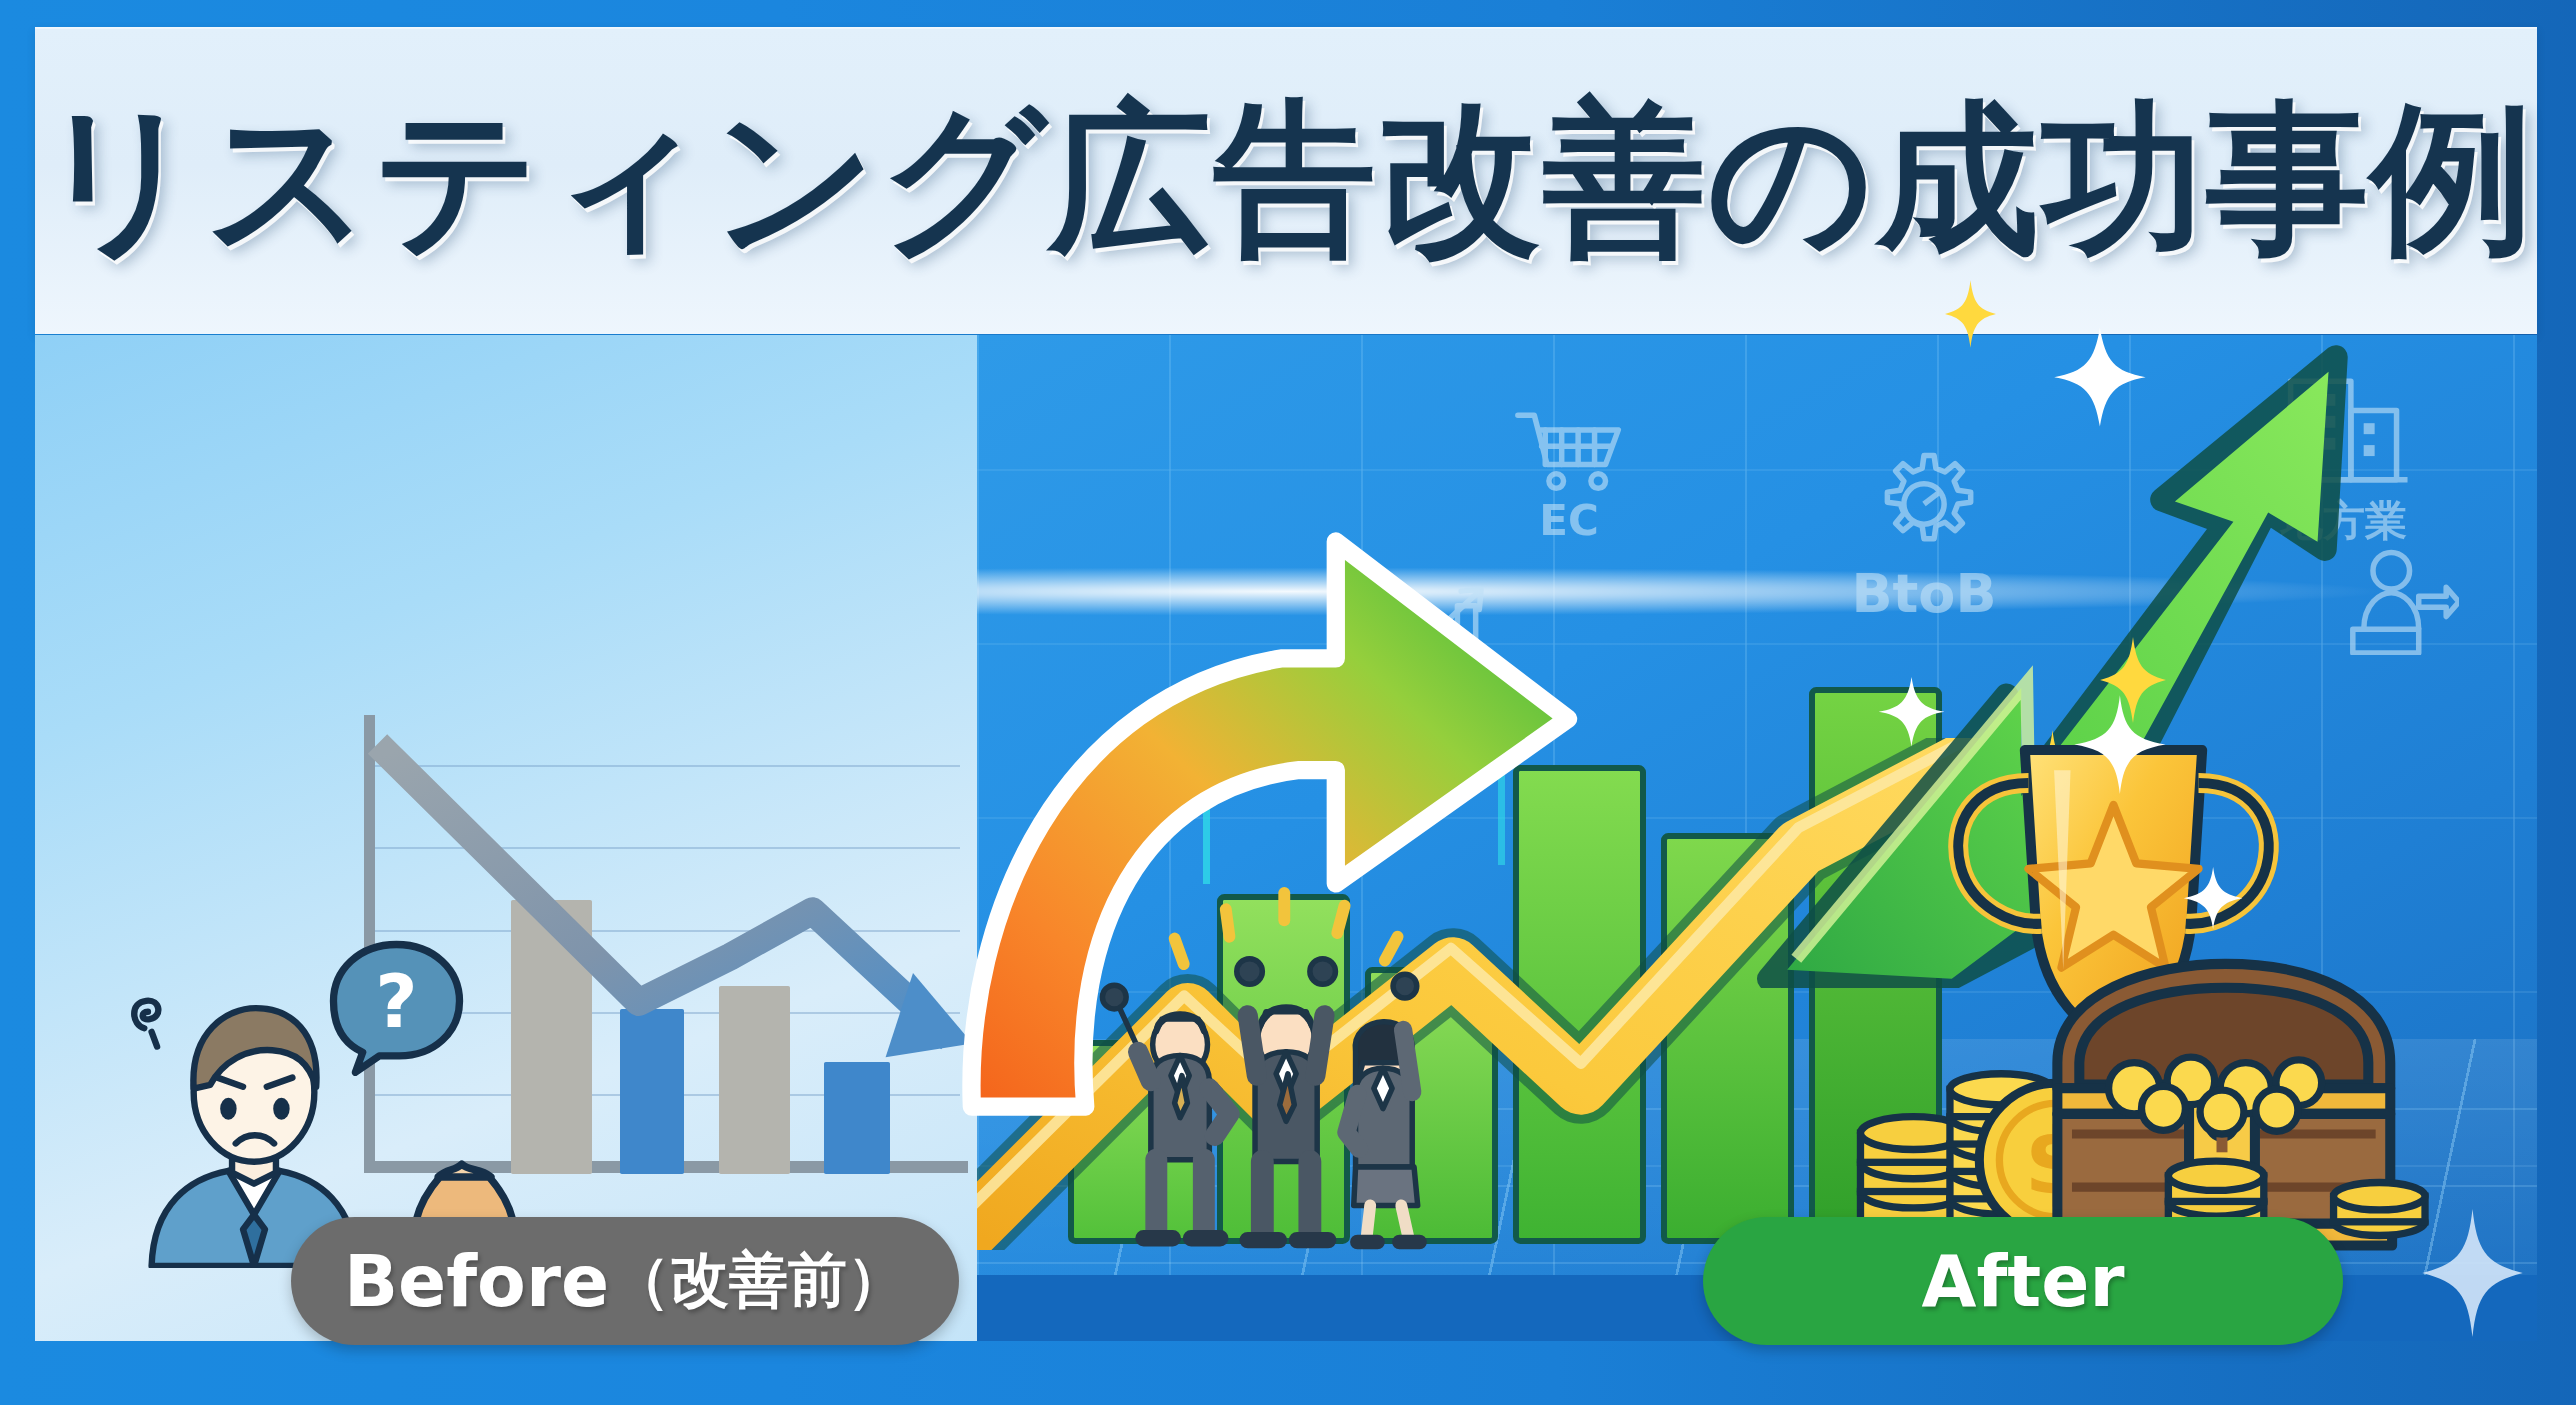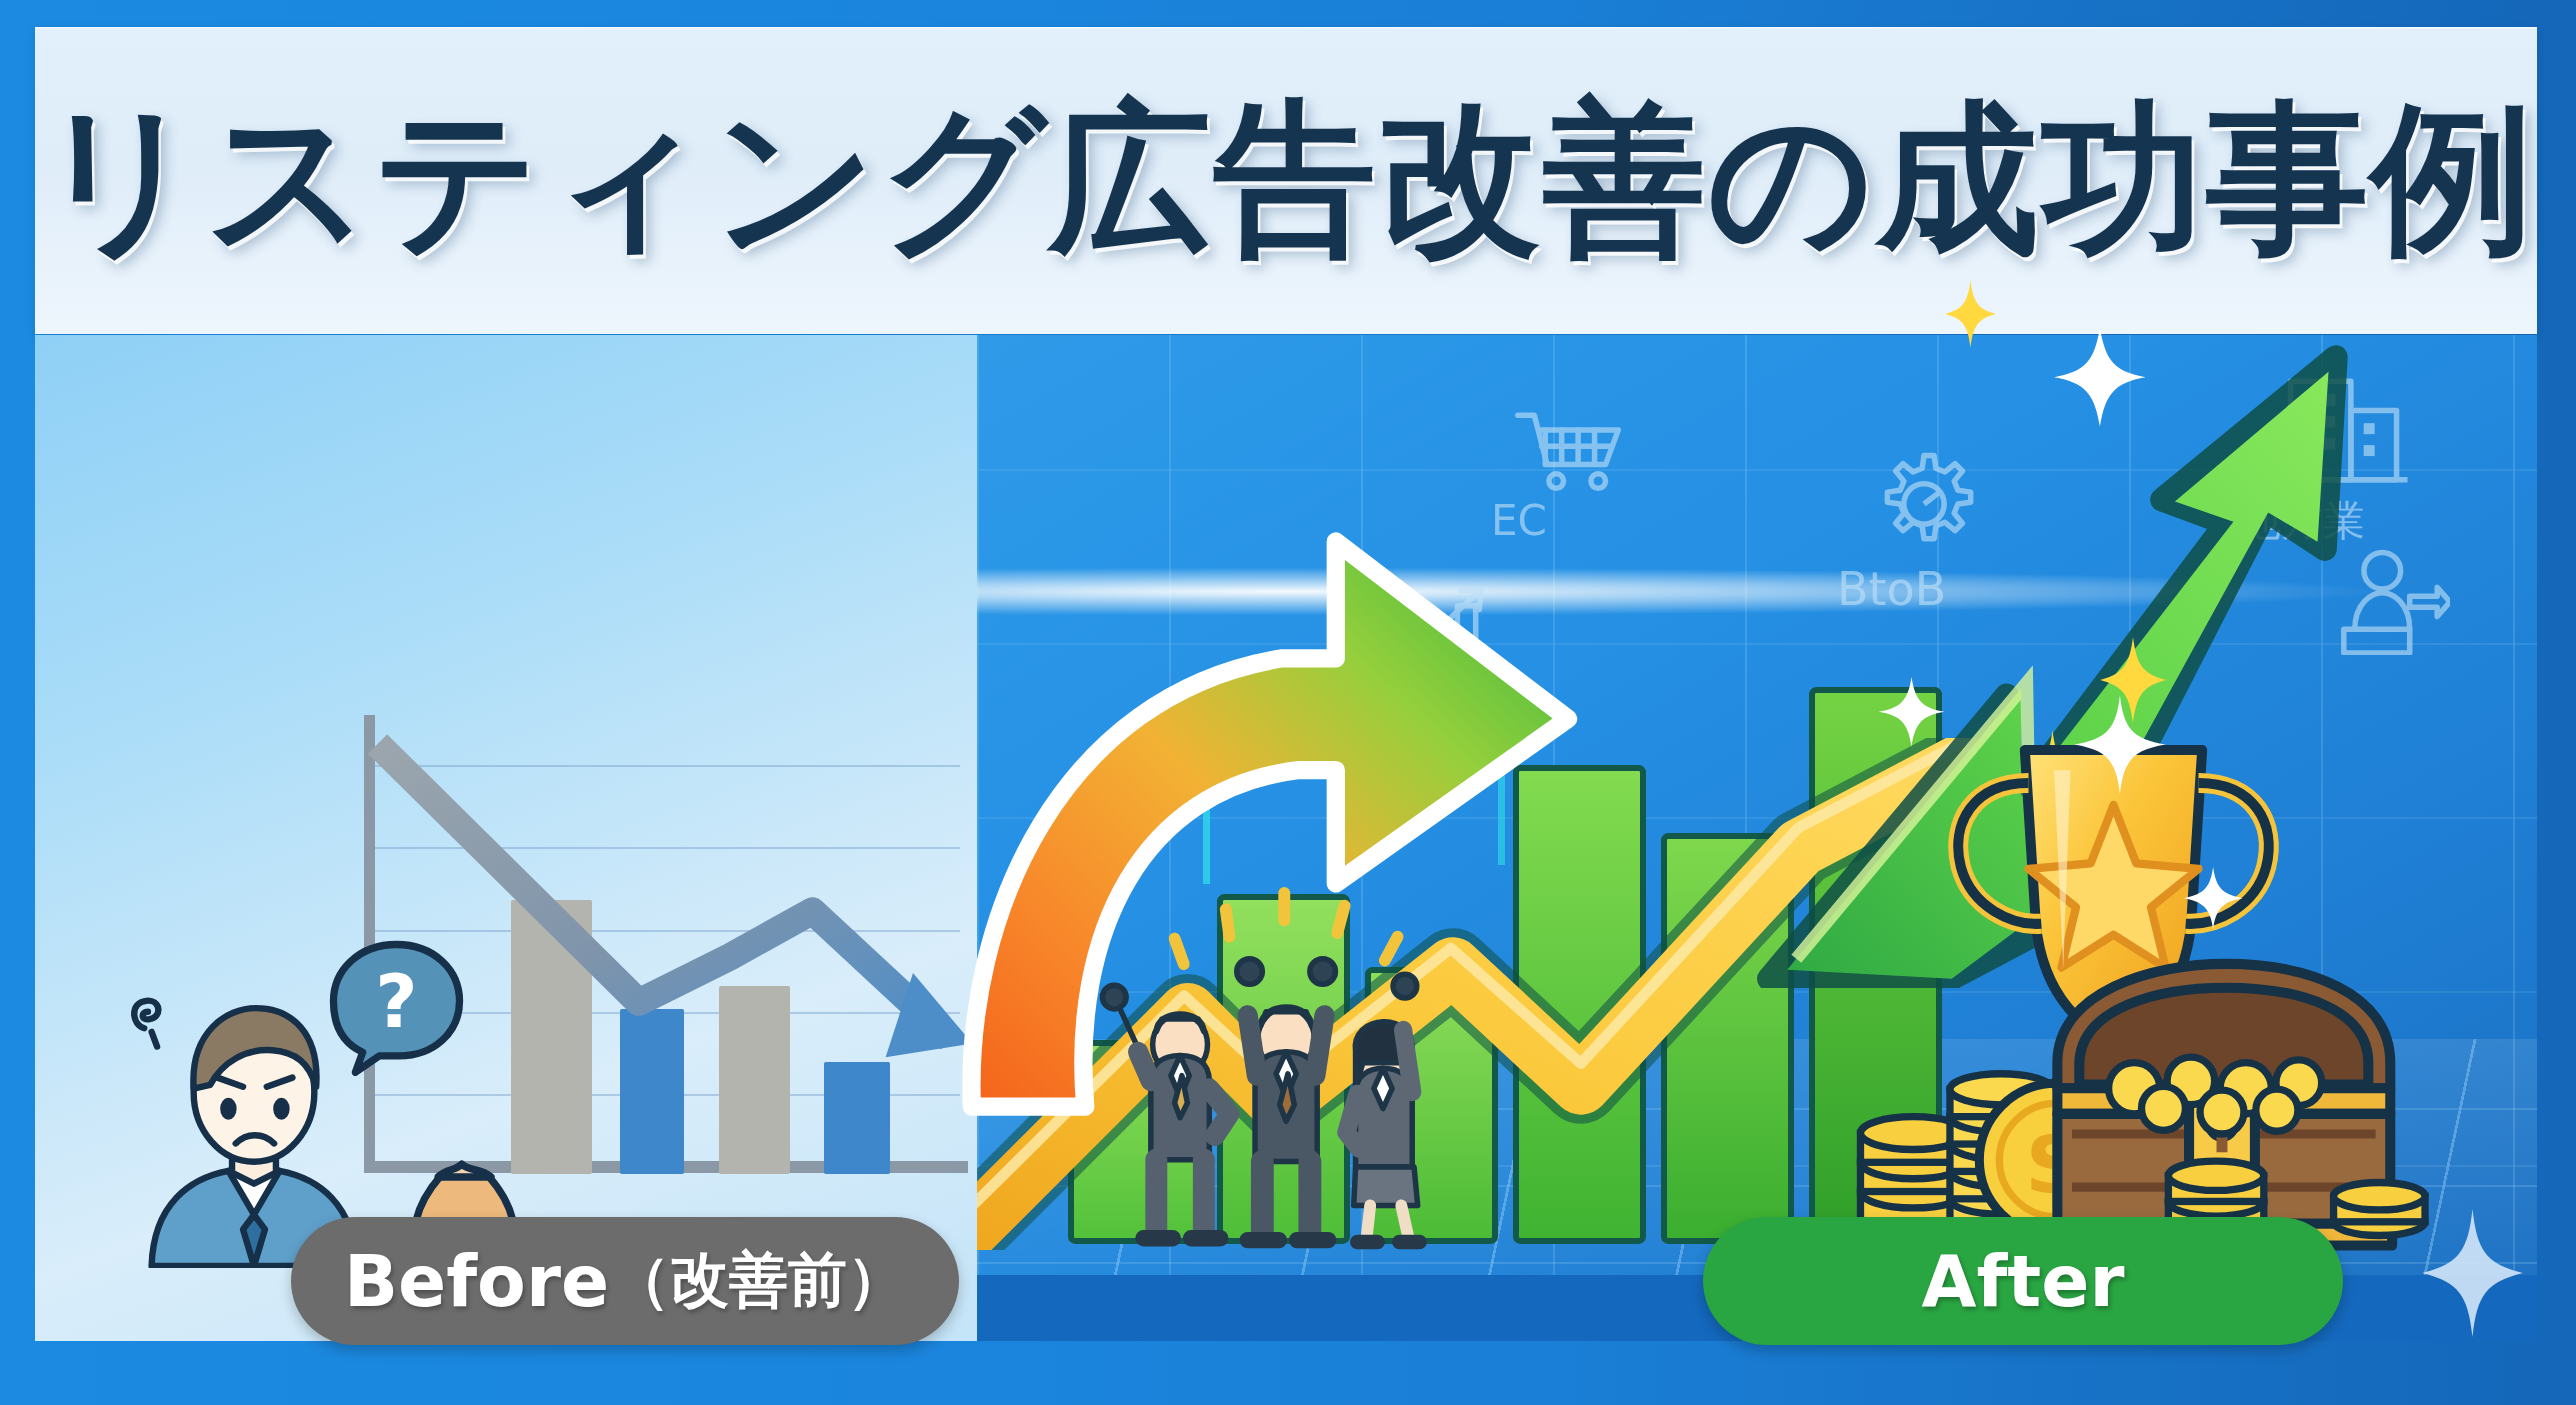--- a/index.html
+++ b/index.html
@@ -51,22 +51,22 @@
   .down-line{position:absolute;left:302px;top:393px;width:640px;height:439px;}
 
   
   .person{position:absolute;left:91px;top:640px;width:256px;height:293px;}
   .bubble{position:absolute;left:293px;top:604px;width:137px;height:137px;}
   .moneybag{position:absolute;left:361px;top:805px;width:137px;height:156px;}
 
   
   .a-bar{position:absolute;bottom:97px;border:6.4px solid #12594a;border-radius:7.3px;}
 
-  .icon-faint{position:absolute;color:#bfe0f7;opacity:.62;text-align:left;
-    font-weight:400;font-family:"DejaVu Sans","Liberation Sans",sans-serif;}
+  .icon-faint{position:absolute;color:#bfe0f7;opacity:.62;text-align:center;
+    font-weight:700;font-family:"DejaVu Sans","Liberation Sans",sans-serif;}
   .icon-faint .lbl{display:block;margin-top:3.7px;}
 
   .sparkle{position:absolute;}
 
   
   .badge{position:absolute;display:flex;align-items:center;justify-content:center;
     border-radius:914px;white-space:nowrap;
     font-family:"DejaVu Sans","Liberation Sans",sans-serif;}
   .badge-before{left:291px;top:1217px;width:668px;height:128px;background:#6c6c6c;
     box-shadow:0 5.5px 12.8px rgba(0,0,0,.22);}
@@ -160,21 +160,21 @@
         <g fill="none" stroke="#bfe0f7" stroke-width="6" stroke-linejoin="round" stroke-linecap="round">
           <path d="M4,8 L22,8 L36,62 L100,62 L114,24 L28,24"></path>
           <path d="M34,24 L34,62 M52,24 L52,62 M70,24 L70,62 M88,24 L88,62 M30,42 L106,42"></path>
           <circle cx="46" cy="80" r="8"></circle>
             <circle cx="92" cy="80" r="8"></circle>
         </g>
       </svg>
       <span class="lbl">EC</span>
     </div>
 
-    <div class="icon-faint" style="left:860px;top:115px;width:174px;font-size:46px;">
+    <div class="icon-faint" style="left:860px;top:115px;width:174px;font-size:54px;">
       <svg width="108" height="108" viewBox="0 0 118 118" style="display:block;margin:0 auto;">
         <g fill="none" stroke="#bfe0f7" stroke-width="6" stroke-linejoin="round">
           <path d="M59,6 l11,0 2,14 10,4 11,-9 8,8 -9,11 4,10 14,2 0,11 -14,2 -4,10 9,11 -8,8 -11,-9 -10,4 -2,14 -11,0 -2,-14 -10,-4 -11,9 -8,-8 9,-11 -4,-10 -14,-2 0,-11 14,-2 4,-10 -9,-11 8,-8 11,9 10,-4 Z"></path>
           <circle cx="59" cy="59" r="22"></circle>
           <path d="M59,59 L76,46"></path>
         </g>
       </svg>
       <span class="lbl">BtoB</span>
     </div>
 

